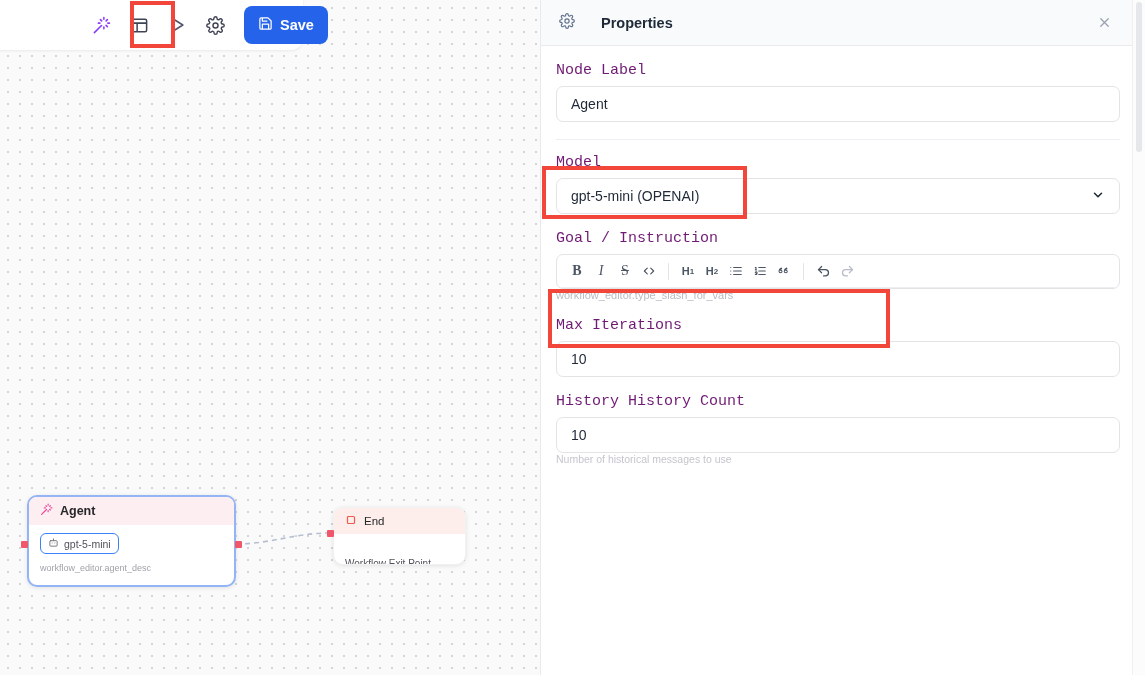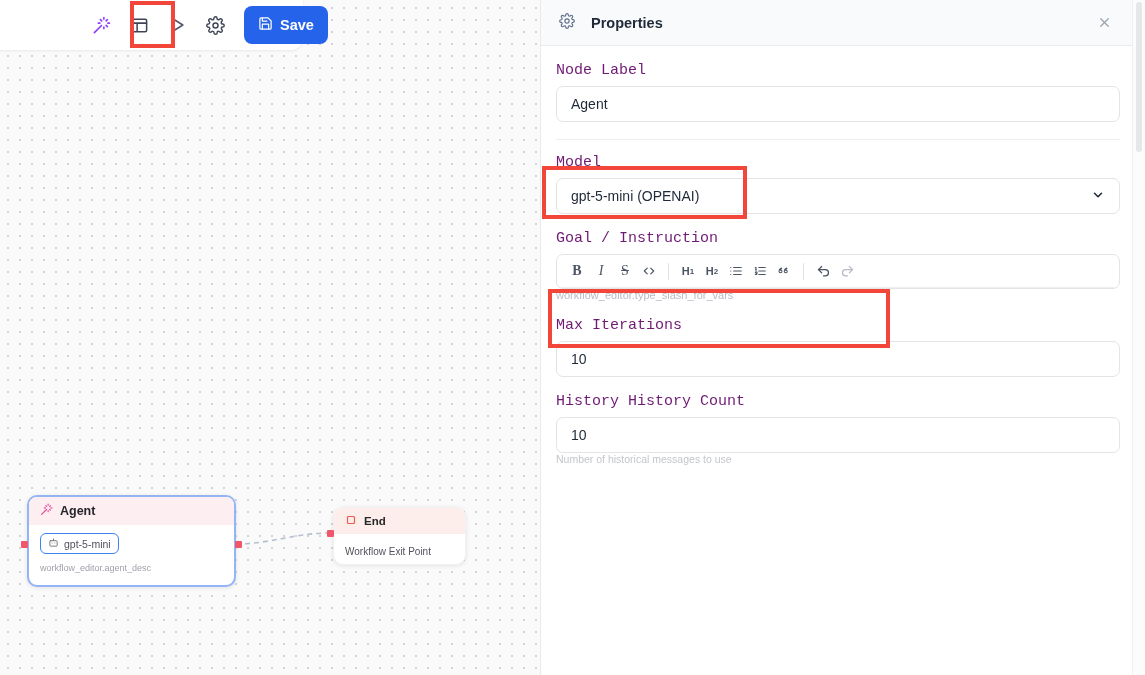--- a/index.html
+++ b/index.html
@@ -106,25 +106,25 @@
   #node-end {
     left: 333px; top: 507px; width: 133px; height: 58px;
     border: 1px solid #f1f1f3;
   }
   #node-end .node-head {
     background: #fdeeeb; height: 26px;
     display: flex; align-items: center; gap: 7px;
     padding: 0 11px;
   }
   #node-end .node-title {
-    font-size: 11.5px; font-weight: 700; color: #27272a;
+    font-size: 11.5px; font-weight: 400; color: #27272a;
   }
   #node-end .node-sub {
     font-size: 10px; color: #52525b;
-    padding: 12px 11px 0 11px;
+    padding: 24px 11px 0 11px;
   }
 
   .handle {
     position: absolute; width: 7px; height: 7px;
     background: #f2566b; border-radius: 1px; z-index: 14;
   }
   #handle-agent-in  { left: 21px;  top: 541px; }
   #handle-agent-out { left: 235px; top: 541px; }
   #handle-end-in    { left: 327px; top: 530px; }
 
@@ -140,21 +140,21 @@
     z-index: 30;
   }
   #panel-head {
     height: 46px; background: #f8fafc;
     border-bottom: 1px solid #e9eaee;
     display: flex; align-items: center;
     padding: 0 16px 0 18px;
   }
   #panel-head .ph-title {
     font-size: 14.5px; font-weight: 700; color: #1f2937;
-    margin-left: 16px;
+    margin-left: 26px;
   }
   #panel-close {
     margin-left: auto; width: 24px; height: 24px;
     display: flex; align-items: center; justify-content: center;
     cursor: pointer; border: none; background: transparent;
   }
   #panel-body { padding: 16px 15px 0 15px; }
 
   .field-label {
     font-size: 15px; color: #701a75; margin-bottom: 7px; font-family: Liberation Mono, monospace;

